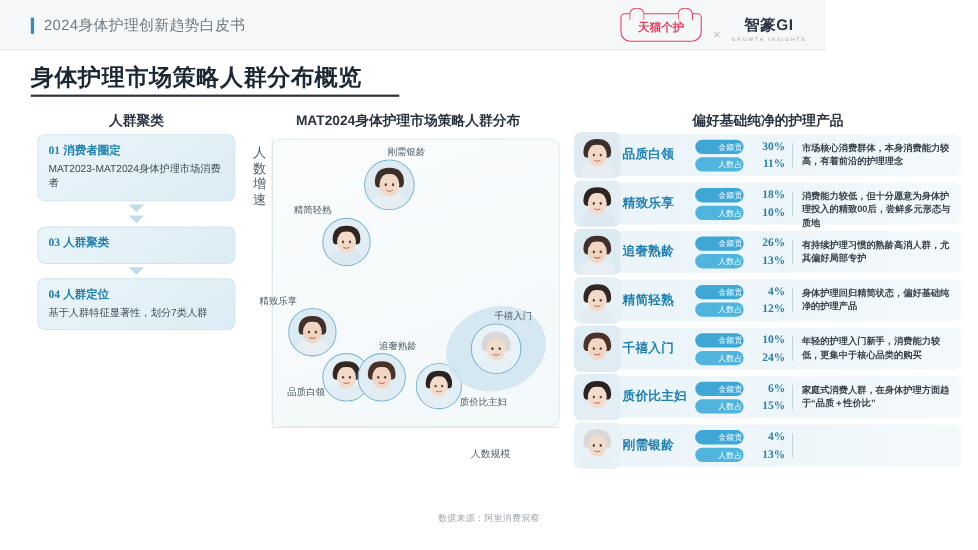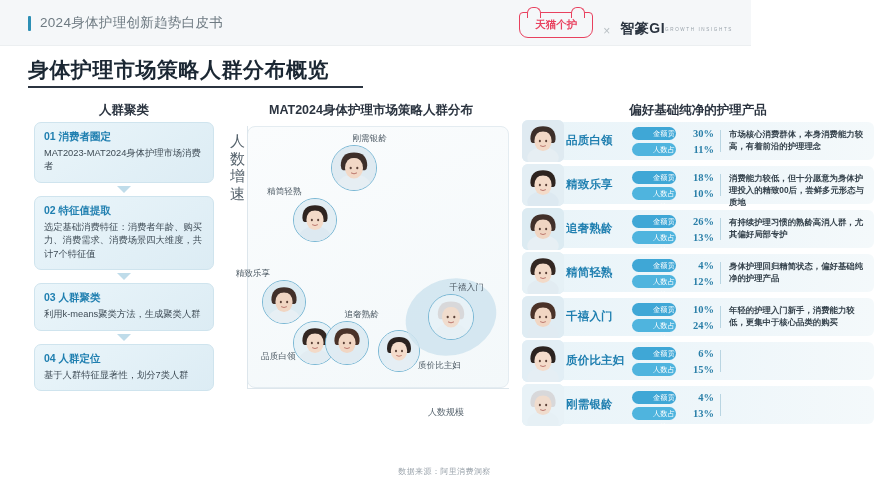--- a/index.html
+++ b/index.html
@@ -38,21 +38,21 @@
     content: ""; position: absolute; top: -6px; width: 12px; height: 10px;
     border: 1.6px solid #e8415f; border-bottom: none; border-radius: 6px 6px 0 0;
     background: #f5f7f9;
   }
   .tmall-logo::before { left: 7px; }
   .tmall-logo::after { right: 7px; }
   .tmall-text {
     font-size: 10.5px; color: #e8415f; font-weight: bold; position: relative; z-index: 2;
   }
   .logo-x { font-size: 12px; color: #b8bfc4; }
-  .gi-logo { display: flex; flex-direction: row; align-items: center; }
+  .gi-logo { display: flex; flex-direction: column; align-items: center; }
   .gi-main { font-size: 14px; color: #2b3440; font-weight: bold; letter-spacing: .5px; }
   .gi-sub { font-size: 4.6px; color: #9aa3ab; letter-spacing: 1.6px; margin-top: 1px; }
 
   .page-title {
     position: absolute; left: 28px; top: 56px;
     font-size: 21px; font-weight: bold; color: #1b2733; letter-spacing: .5px;
   }
   .title-rule {
     position: absolute; left: 28px; top: 86px; width: 335px; height: 2px;
     background: #2b3440;
@@ -65,33 +65,33 @@
   }
 
   
   .flow { position: absolute; left: 34px; top: 122px; width: 180px; }
   .flow-card {
     background: linear-gradient(145deg,#eaf5fa 0%,#dcecf4 100%);
     border: 1px solid #cfe4ee; border-radius: 7px;
     padding: 7px 9px 8px 9px; margin-bottom: 0;
   }
   .flow-card-title { font-size: 10.5px; font-weight: bold; color: #1f7fb0; margin-bottom: 3px; }
-  .flow-card-title .num { color: #1f7fb0; }
+  .flow-card-title .num { color: #1f7fb0; font-family: Liberation Serif, serif; }
   .flow-card-body { font-size: 9.3px; color: #3e4b55; line-height: 1.45; }
   .flow-arrow {
     width: 0; height: 0; margin: 3px auto;
     border-left: 7px solid transparent; border-right: 7px solid transparent;
     border-top: 7px solid #bfdcea;
   }
 
   
   .chart-wrap { position: absolute; left: 230px; top: 118px; width: 282px; height: 300px; }
   .chart-ylabel {
     position: absolute; left: 0px; top: 14px; width: 13px;
-    font-size: 15px; color: #55626c; line-height: 1.18; text-align: left;
+    font-size: 12px; color: #55626c; line-height: 1.18; text-align: left;
   }
   .chart-box {
     position: absolute; left: 17px; top: 8px; width: 262px; height: 262px;
     background: linear-gradient(160deg,#fafcfd 0%,#f3f8fa 100%);
     border: 1px solid #e4ecf1; border-radius: 8px;
   }
   .chart-axis-v { position: absolute; left: 17px; top: 8px; width: 1px; height: 262px; background: #dde6ec; }
   .chart-axis-h { position: absolute; left: 17px; top: 270px; width: 262px; height: 1px; background: #dde6ec; }
   .chart-xlabel {
     position: absolute; left: 198px; top: 288px;
@@ -178,28 +178,23 @@
 <div class="title-rule"></div>
 
 <div class="col-heading" style="left:34px; top:102px; width:180px;">人群聚类</div>
 
 <div class="flow" id="flow">
     <div class="flow-card">
       <div class="flow-card-title"><span class="num">01</span> <span>消费者圈定</span></div>
       <div class="flow-card-body">MAT2023-MAT2024身体护理市场消费者</div>
     </div>
     <div class="flow-arrow"></div>
-    <div class="flow-card">
-      <div class="flow-card-title"><span class="num">02</span> <span>特征值提取</span></div>
-      <div class="flow-card-body">选定基础消费特征：消费者年龄、购买力、消费需求、消费场景四大维度，共计7个特征值</div>
-    </div>
     <div class="flow-arrow"></div>
     <div class="flow-card">
       <div class="flow-card-title"><span class="num">03</span> <span>人群聚类</span></div>
-      <div class="flow-card-body">利用k-means聚类方法，生成聚类人群</div>
     </div>
     <div class="flow-arrow"></div>
     <div class="flow-card">
       <div class="flow-card-title"><span class="num">04</span> <span>人群定位</span></div>
       <div class="flow-card-body">基于人群特征显著性，划分7类人群</div>
     </div>
   </div>
 
 <div class="col-heading" style="left:230px; top:102px; width:282px;">MAT2024身体护理市场策略人群分布</div>
 
@@ -461,20 +456,21 @@
         <div class="metric">
           <span class="metric-tag">金额贡献</span>
           <span class="metric-val">6%</span>
         </div>
         <div class="metric">
           <span class="metric-tag alt">人数占比</span>
           <span class="metric-val">15%</span>
         </div>
       </div>
       <div class="row-divider"></div>
+      <div class="row-desc">家庭式消费人群，在身体护理方面趋于“品质＋性价比”</div>
     </div>
     <div class="list-row">
       <div class="row-photo">
         <svg class="face" viewBox="0 0 40 40" preserveAspectRatio="xMidYMid slice">
           <rect width="40" height="40" fill="#e8f2f7"></rect>
           <ellipse cx="20" cy="36" rx="15" ry="10" fill="#e6f0f5"></ellipse>
           <path d="M8 18 Q8 6 20 6 Q32 6 32 18 Q32 21 30 22 L10 22 Q8 21 8 18Z" fill="#d8d8da"></path>
           <ellipse cx="20" cy="20" rx="8.2" ry="9.6" fill="#f0dccd"></ellipse>
           <path d="M10 15 Q11 8 20 8 Q29 8 30 15 Q27 11 20 11 Q13 11 10 15Z" fill="#d8d8da"></path>
           <ellipse cx="17" cy="20" rx="1" ry="1.2" fill="#5c4238"></ellipse>

